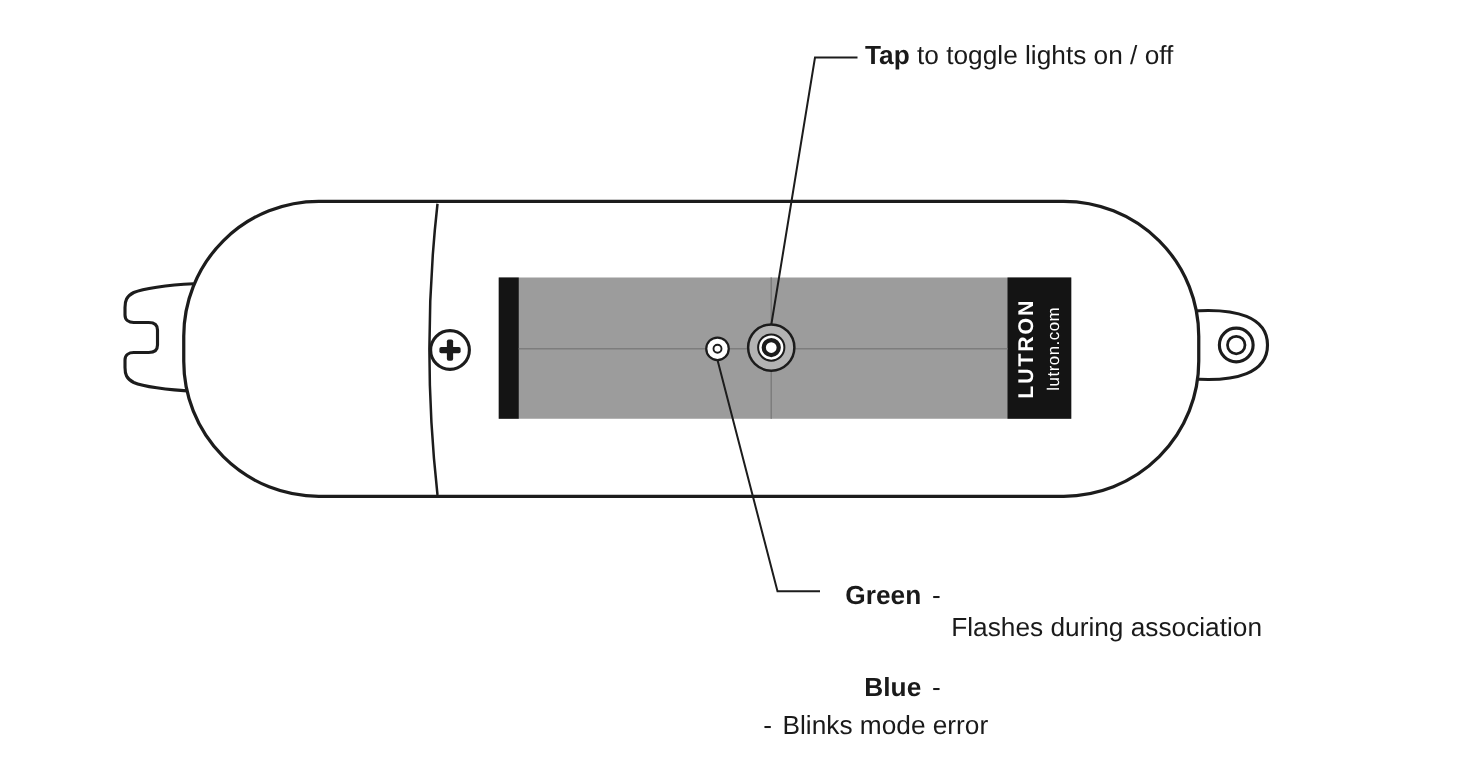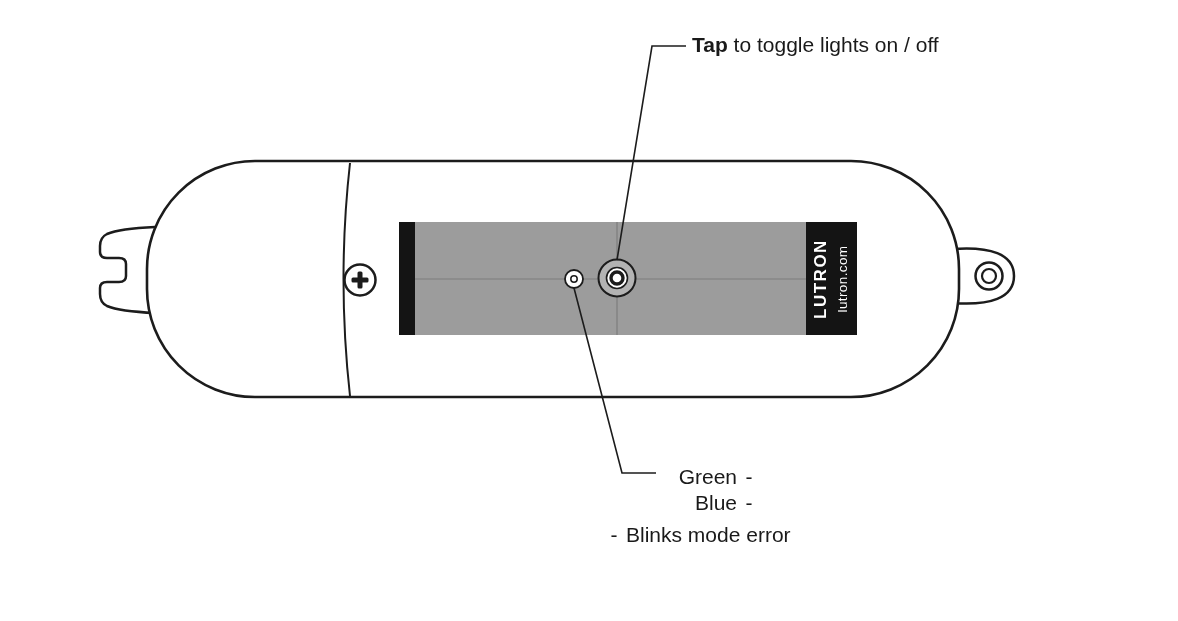--- a/index.html
+++ b/index.html
@@ -23,23 +23,23 @@
   }
   .tap-callout .b{font-weight:bold;}
   .legend{
     position:absolute;
     left:602px;
     top:464px;
     font-size:21px;
     line-height:26px;
   }
   .legend-row{display:flex;white-space:nowrap;}
-  .legend-row:nth-child(3){margin-top:6px;}
+  .legend-row:nth-child(3){margin-top:22px;}
   .legend-row:nth-child(4){margin-top:4px;}
-  .lg-label{width:135px;text-align:right;font-weight:normal;}
+  .lg-label{width:135px;text-align:right;font-weight:bold;}
   .lg-dash{width:24px;text-align:center;}
   .brand{
     font-family:"Liberation Sans", sans-serif;
     font-size:17px;
     font-weight:bold;
     letter-spacing:1.5px;
     fill:#ffffff;
   }
   .brand-site{
     font-family:"Liberation Sans", sans-serif;
@@ -114,20 +114,25 @@
   <div class="tap-callout">
     <span class="b">Tap</span><span> to toggle lights on / off</span>
   </div>
 
   <div class="legend">
     <div class="legend-row">
       <span class="lg-label">Green</span>
       <span class="lg-dash">-</span>
     </div>
     <div class="legend-row">
+      <span class="lg-label"></span>
+      <span class="lg-dash"></span>
+      <span class="lg-text">Flashes during association</span>
+    </div>
+    <div class="legend-row">
       <span class="lg-label">Blue</span>
       <span class="lg-dash">-</span>
     </div>
     <div class="legend-row">
       <span class="lg-dash">-</span>
       <span class="lg-text">Blinks mode error</span>
     </div>
   </div>
 
 </div>

